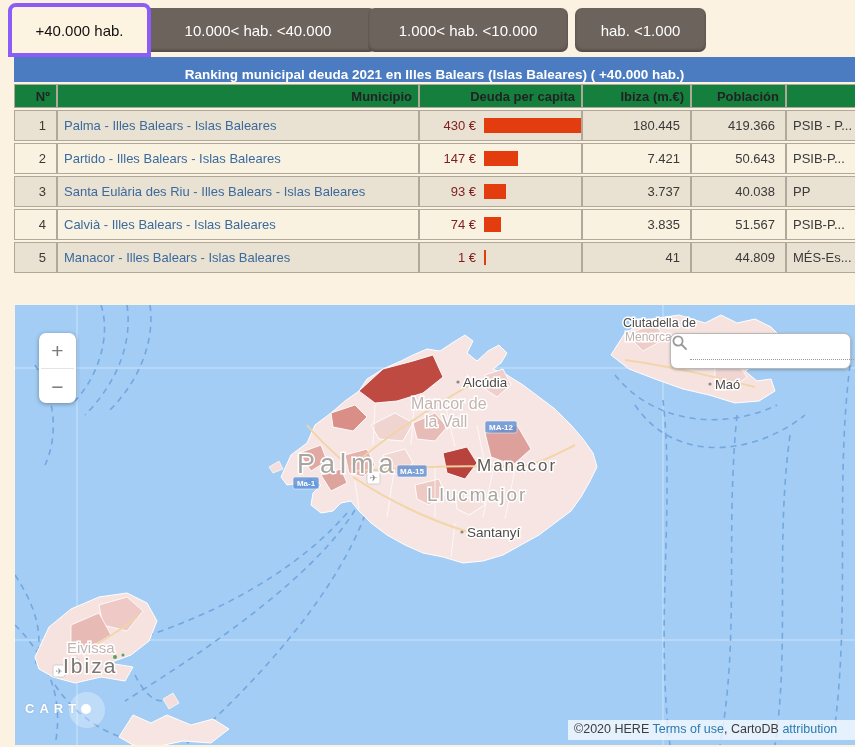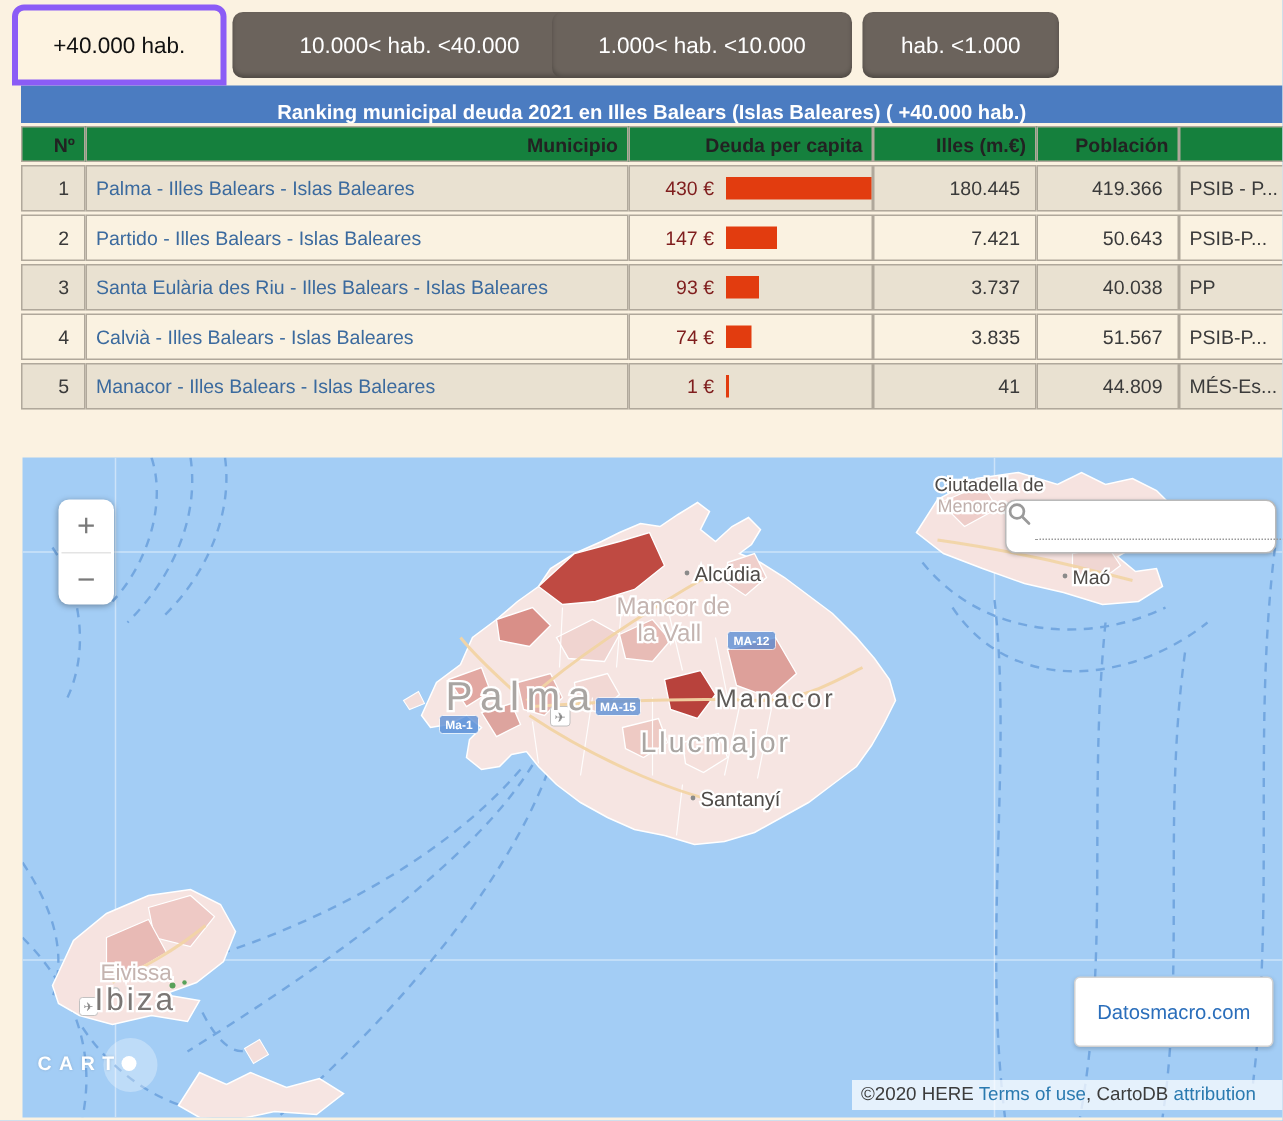--- a/index.html
+++ b/index.html
@@ -16,21 +16,21 @@
   .tab-active {
     left:8px; top:3px; width:143px; height:54px;
     background:#fdf3e1; border:4px solid #8b5cf6; border-radius:8px 8px 0 0;
     color:#111; z-index:3;
   }
   .tab-dark {
     top:8px; height:44px;
     background:#6b635c; border-radius:7px; color:#fff;
     box-shadow:inset 0 -2px 3px rgba(0,0,0,.25);
   }
-  #tab2 { left:155px; width:236px; }
+  #tab2 { left:140px; width:236px; }
   #tab3 { left:368px; width:200px; }
   #tab4 { left:575px; width:131px; }
 
   
   .banner {
     position:absolute; left:14px; top:57px; width:841px; height:25px;
     background:#4b7cc1; color:#fff; font-weight:bold; font-size:13.5px;
     display:flex; align-items:flex-end; justify-content:center; z-index:2;
   }
 
@@ -118,21 +118,21 @@
         <col class="col-dpc">
     <col class="col-deuda">
         <col class="col-pob">
         <col class="col-part">
   </colgroup>
   <thead>
     <tr>
       <th>Nº</th>
       <th>Municipio</th>
       <th>Deuda per capita</th>
-      <th>Illes (m.€)</th>
+      <th>Ibiza (m.€)</th>
       <th>Población</th>
       <th>Partido</th>
     </tr>
   </thead>
   <tbody>
     <tr class="odd">
       <td class="rank">1</td>
       <td class="muni"><a href="#">Palma - Illes Balears - Islas Baleares</a></td>
       <td>
             <div class="dpc-cell">
@@ -333,23 +333,20 @@
   </div>
 
   <div class="searchbox">
     <svg width="17" height="17" viewBox="0 0 17 17">
       <circle cx="7" cy="7" r="4.6" fill="none" stroke="#9a9a9a" stroke-width="1.8"></circle>
       <line x1="10.5" y1="10.5" x2="15" y2="15" stroke="#9a9a9a" stroke-width="1.8" stroke-linecap="round"></line>
     </svg>
     <input type="text" placeholder="" style="">
   </div>
 
-  <div class="dm-btn">
-    <a href="#">Datosmacro.com</a>
-  </div>
 
   <div class="attrib"><span>©2020 HERE </span><a href="#">Terms of use</a><span>, CartoDB </span><a href="#">attribution</a></div>
 
   <div class="carto">
     <span class="carto-glow"></span>
     <span class="carto-text">CART</span>
     <span class="carto-dot"></span>
   </div>
 </div>
 

